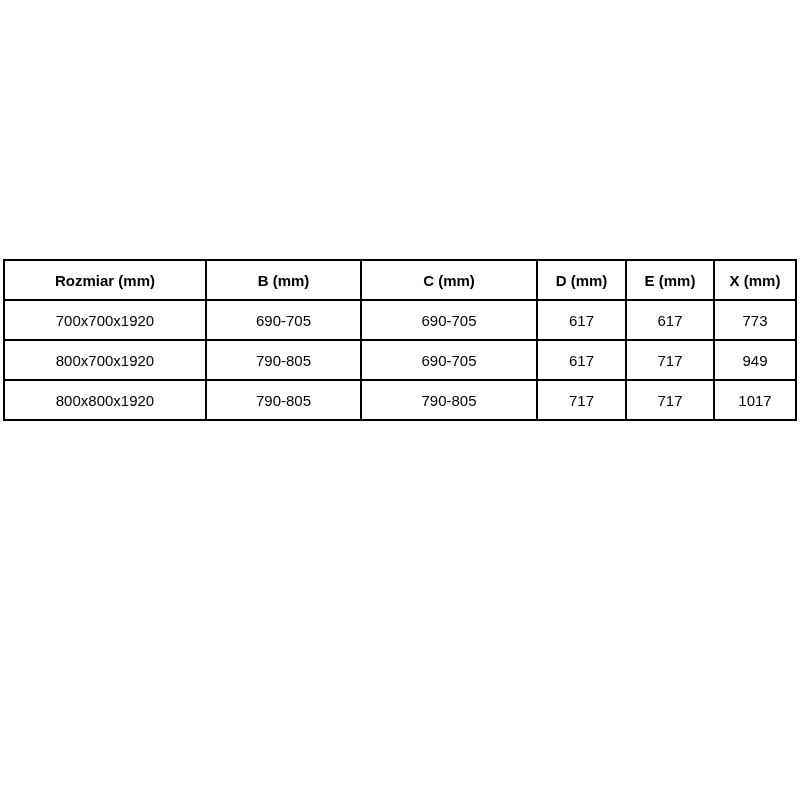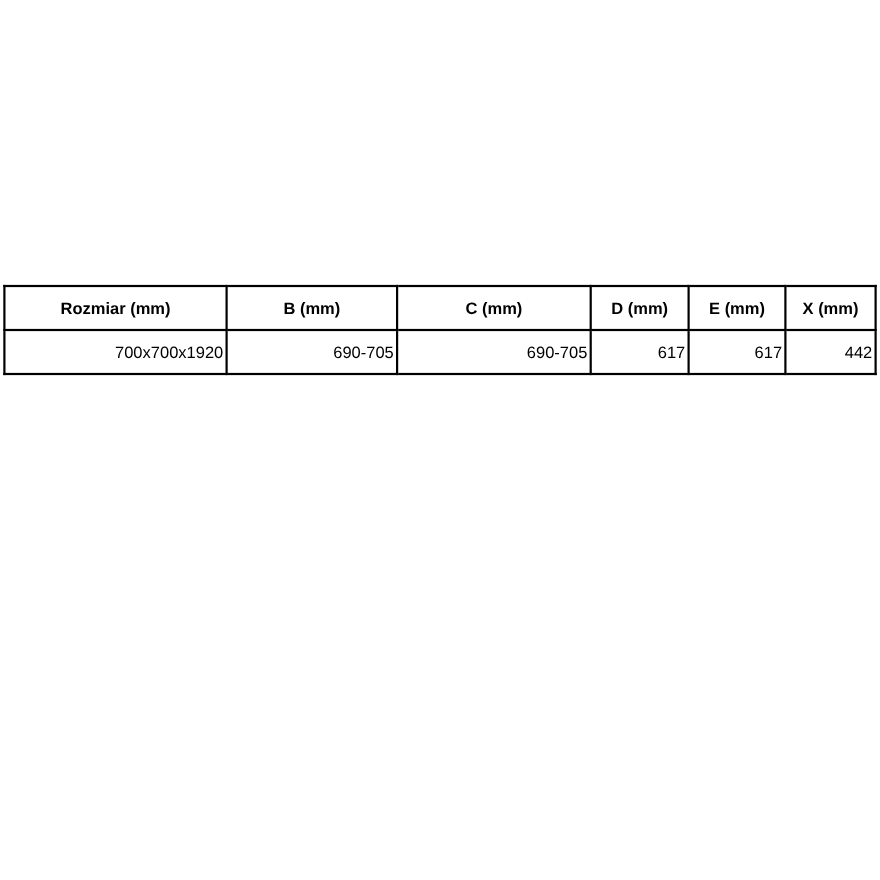--- a/index.html
+++ b/index.html
@@ -30,21 +30,21 @@
     height:38px;
     padding:0 2px;
     text-align:center;
     vertical-align:middle;
     font-size:15px;
     line-height:1;
     overflow:hidden;
     white-space:nowrap;
   }
   th{font-weight:bold;}
-  td{font-weight:normal;text-align:right;}
+  td{font-weight:normal;}
 </style>
 </head>
 <body>
 
 <div class="table-wrap">
   <table>
     <colgroup>
       <col style="width:202px">
       <col style="width:155px">
       <col style="width:176px">
@@ -62,17 +62,33 @@
           <th>X (mm)</th>
         </tr>
     </thead>
     <tbody>
         <tr>
           <td>700x700x1920</td>
           <td>690-705</td>
           <td>690-705</td>
           <td>617</td>
           <td>617</td>
-          <td>442</td>
+          <td>773</td>
+        </tr>
+        <tr>
+          <td>800x700x1920</td>
+          <td>790-805</td>
+          <td>690-705</td>
+          <td>617</td>
+          <td>717</td>
+          <td>949</td>
+        </tr>
+        <tr>
+          <td>800x800x1920</td>
+          <td>790-805</td>
+          <td>790-805</td>
+          <td>717</td>
+          <td>717</td>
+          <td>1017</td>
         </tr>
       </tbody>
   </table>
 </div>
 
 </body></html>

